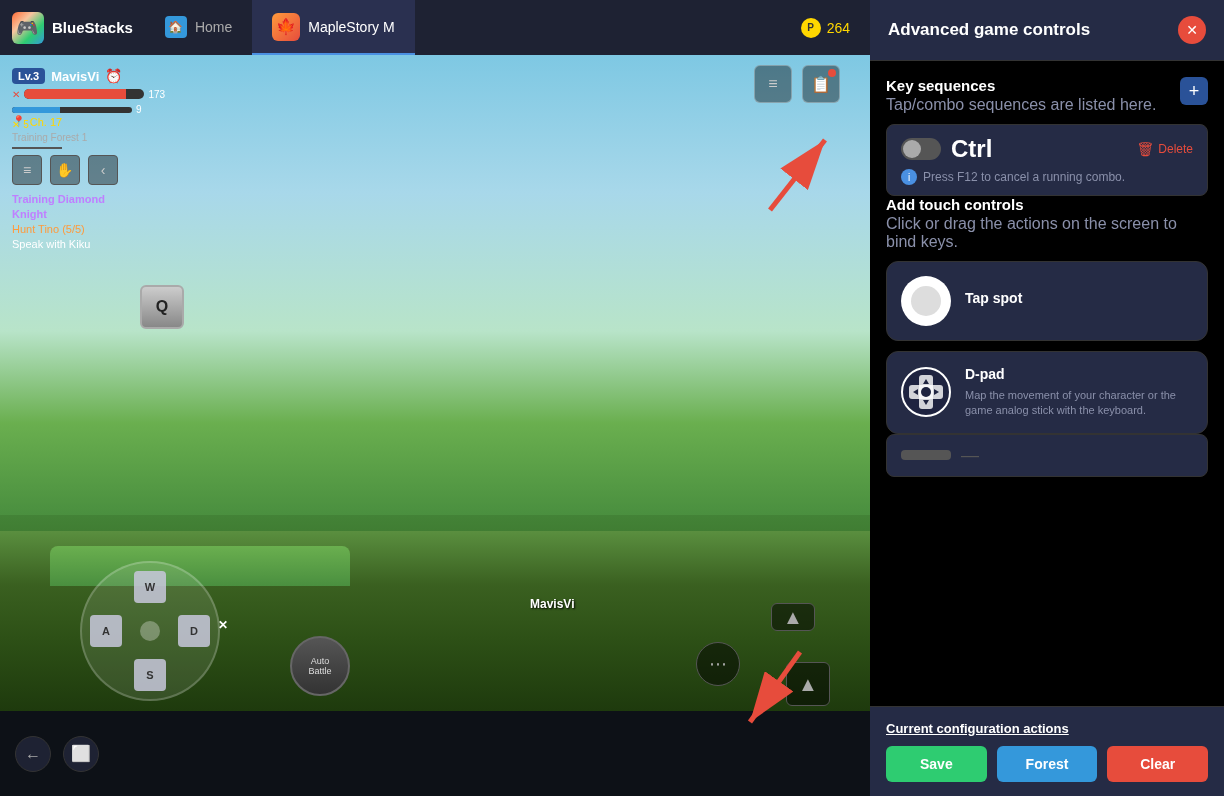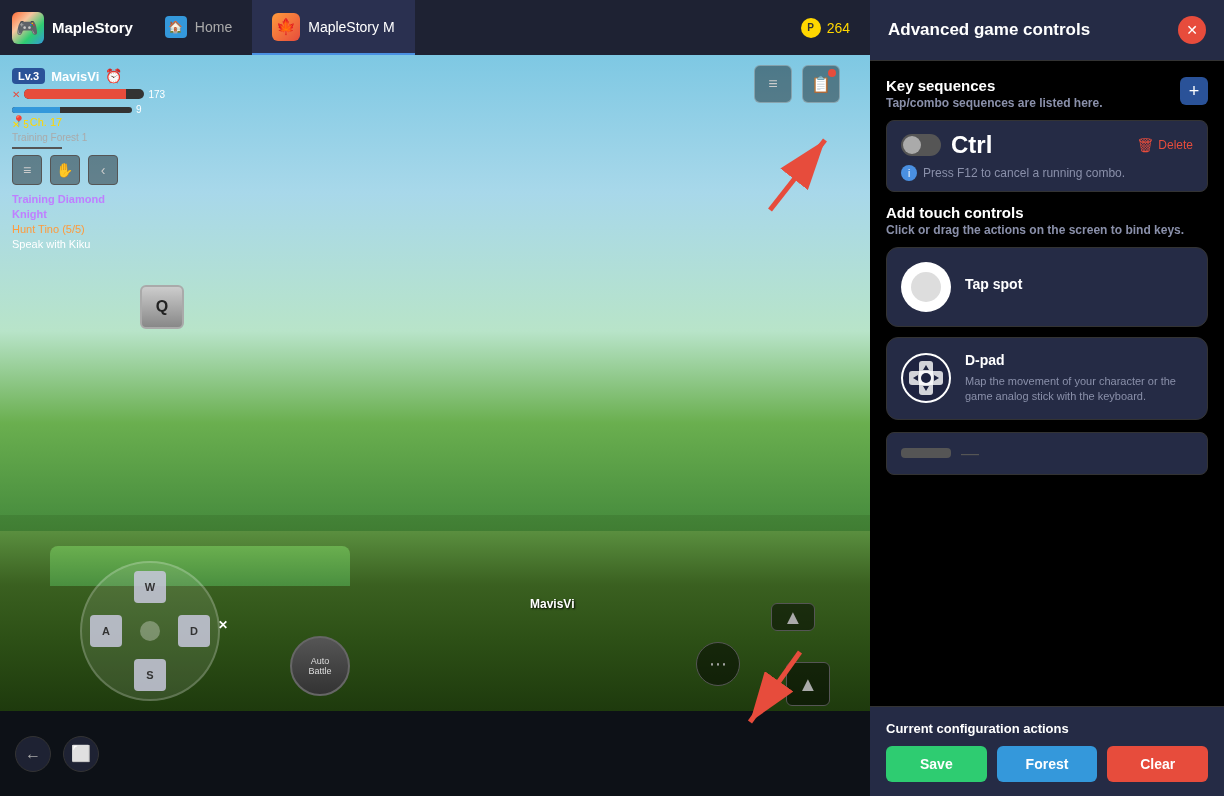--- a/index.html
+++ b/index.html
@@ -399,37 +399,35 @@
       border: none;
     }
 
     
     .panel-content {
       flex: 1;
       overflow-y: auto;
       padding: 16px;
       display: flex;
       flex-direction: column;
-      gap: 12px;
     }
     .panel-content::-webkit-scrollbar { width: 4px; }
     .panel-content::-webkit-scrollbar-thumb { background: #444; border-radius: 2px; }
 
     
     .section-title {
       color: #fff;
       font-size: 15px;
       font-weight: 600;
       margin-bottom: 2px;
     }
     .section-desc {
       color: #8a90aa;
-      font-size: 12px;
+      font-size: 16px;
       margin-bottom: 10px;
-      font-weight: bold;
     }
 
     
     .key-card {
       background: #252b45;
       border-radius: 8px;
       border: 1px solid #333;
       padding: 10px 14px;
     }
     .key-card-row {
@@ -562,20 +560,21 @@
       background: #252b45;
       border-top: 1px solid #333;
       padding: 14px 16px;
       flex-shrink: 0;
     }
     .footer-title {
       color: #fff;
       font-size: 13px;
       font-weight: 600;
       margin-bottom: 10px;
+      text-decoration: underline;
     }
     .footer-buttons {
       display: flex;
       gap: 10px;
     }
     .btn-save {
       flex: 1;
       padding: 10px;
       background: #2ecc71;
       color: #fff;
@@ -616,21 +615,21 @@
     }
   </style>
 </head>
 <body>
 
 <div class="game-area">
 
   <div class="titlebar">
     <div class="titlebar-logo">
       <div class="logo-icon">🎮</div>
-      <span class="app-name">MapleStory</span>
+      <span class="app-name">BlueStacks</span>
     </div>
     <div class="tab">
       <div class="tab-icon home">🏠</div>
       <span>Home</span>
     </div>
     <div class="tab active">
       <div class="tab-game-icon">🍁</div>
       <span>MapleStory M</span>
     </div>
     <div class="coin-area">

